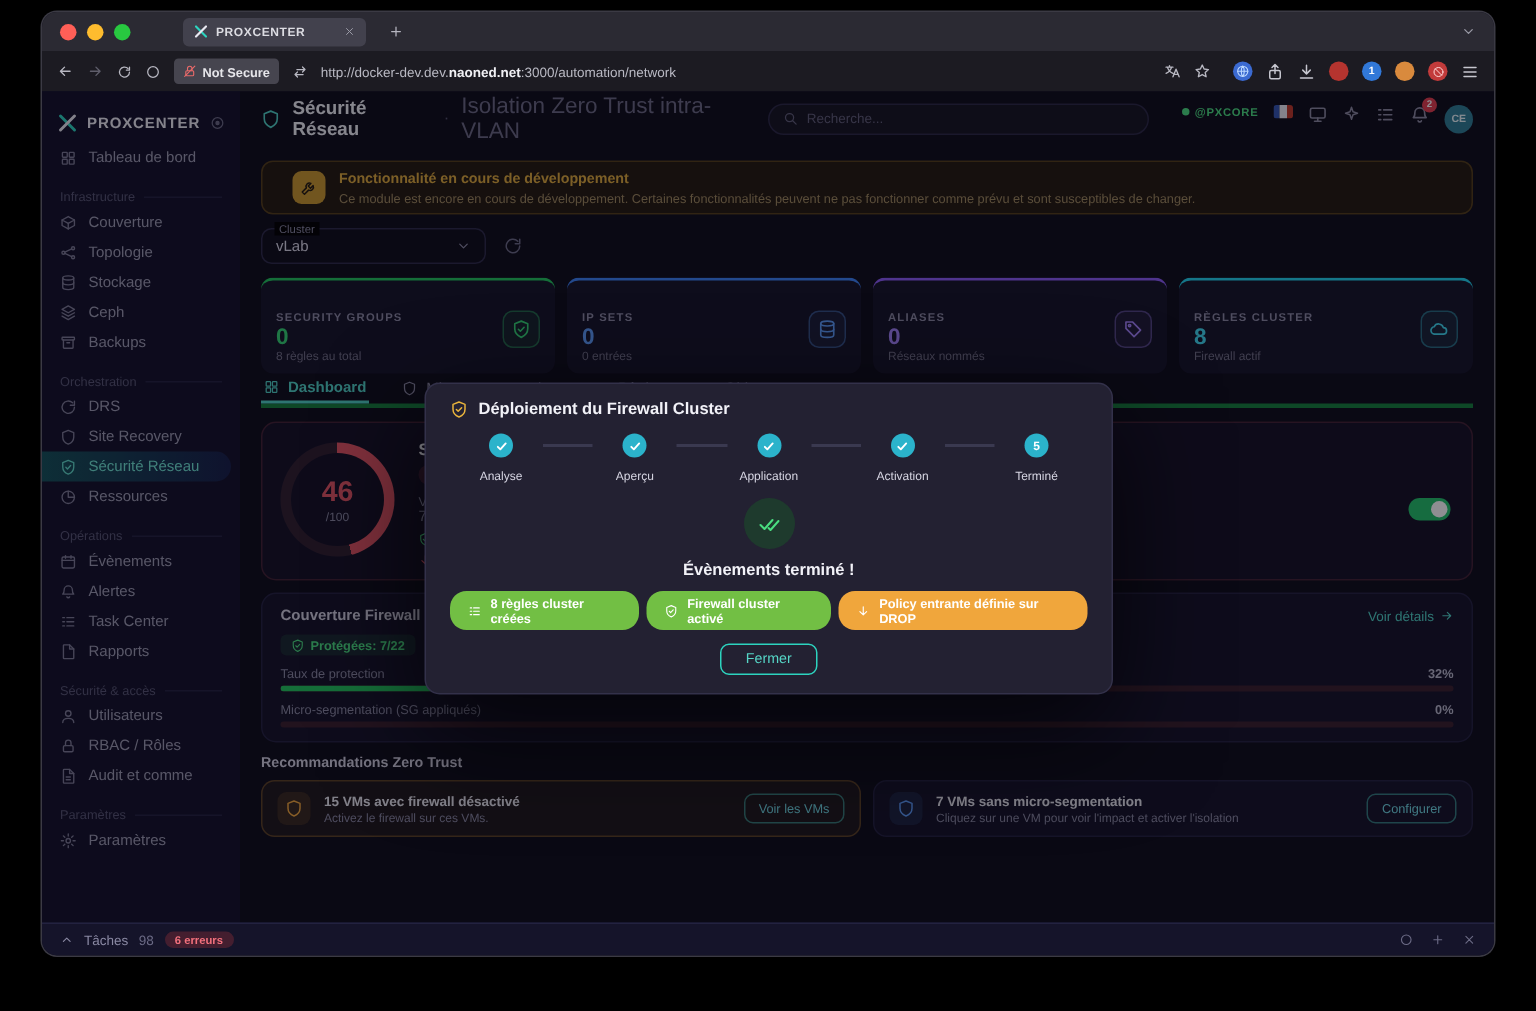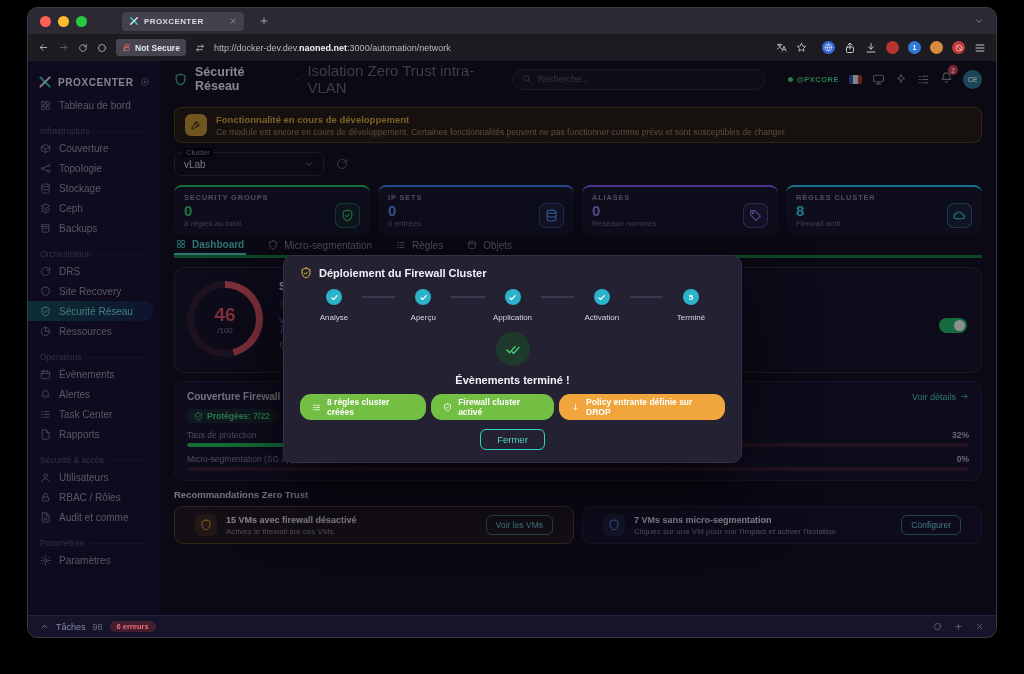--- a/index.html
+++ b/index.html
@@ -52,50 +52,50 @@
   .main{flex:1;display:flex;flex-direction:column;min-width:0}
   .hdr{height:36px;display:flex;align-items:center;padding:0 14px;gap:8px}
   .hdr-title{font-size:12.5px;font-weight:700;color:#eef0f6}
   .hdr-dot{color:#55546e;font-size:11px}
   .hdr-sub{font-size:15px;color:#6a6983}
   .search{margin-left:auto;width:265px;height:21px;border:1px solid #2a2945;border-radius:12px;
     display:flex;align-items:center;gap:6px;padding:0 9px;background:rgba(255,255,255,.03)}
   .search input{background:transparent;border:0;outline:0;color:#b9b8cc;font-size:9px;width:100%;
     font-family:inherit}
   .search input::placeholder{color:#5f5e78}
-  .hdr-right{display:flex;align-items:center;gap:10px;margin-left:14px;color:#8a89a0}
+  .hdr-right{display:flex;align-items:flex-start;gap:10px;margin-left:14px;color:#8a89a0}
   .pxcore{display:flex;align-items:center;gap:4px;font-size:7.5px;font-weight:700;color:#4ade80;letter-spacing:.5px}
   .gdot{width:5px;height:5px;border-radius:50%;background:#4ade80}
   .flag{width:13px;height:9px;border-radius:2px;overflow:hidden;display:flex}
   .flag i{flex:1}
   .bell{position:relative}
   .bell-badge{position:absolute;top:-5px;right:-5px;background:#e23d4d;color:#fff;border-radius:50%;
     width:10px;height:10px;font-size:6.5px;display:flex;align-items:center;justify-content:center;font-weight:700}
   .avatar{width:19px;height:19px;border-radius:50%;background:#2e7f96;color:#e8f6fa;font-size:7px;
     font-weight:700;display:flex;align-items:center;justify-content:center}
 
   .content{padding:10px 14px 0;flex:1;min-width:0}
 
   .banner{background:#241a10;border:1px solid rgba(212,160,48,.28);border-radius:8px;
-    padding:6px 10px;display:flex;gap:9px;align-items:center;height:36px}
+    padding:6px 20px;display:flex;gap:9px;align-items:center;height:36px}
   .banner-ic{width:22px;height:22px;border-radius:6px;background:#c9982f;color:#241a10;
     display:flex;align-items:center;justify-content:center;flex:none}
   .banner-t{font-size:9.5px;font-weight:700;color:#ddaa3c}
   .banner-b{font-size:8.5px;color:#9f8a5f;margin-top:2px}
 
   .cluster-row{display:flex;align-items:center;gap:12px;margin-top:9px}
   .select{position:relative;width:150px;height:24px;border:1px solid #2c2b49;border-radius:7px;
     display:flex;align-items:center;padding:0 9px;color:#d8d7e6;font-size:10px;cursor:pointer}
   .select .lab{position:absolute;top:-5px;left:8px;font-size:7.5px;color:#8a89a3;background:#000000;padding:0 3px}
   .select .chev{margin-left:auto;color:#8a89a3}
   .ghost-ic{color:#6b6a85}
 
   .stats{display:flex;gap:8px;margin-top:9px}
-  .stat{flex:1;background:#151428;border-radius:8px;border-top:2px solid;padding:6px 10px 7px;
-    display:flex;align-items:flex-end;min-width:0}
+  .stat{flex:1;background:#151428;border-radius:8px;border-top:2px solid;padding:20px 10px 7px;
+    display:flex;align-items:flex-start;min-width:0}
   .stat-l{min-width:0}
   .stat-label{font-size:7.5px;letter-spacing:.8px;color:#8a89a3;font-weight:700;white-space:nowrap}
   .stat-value{font-size:15px;font-weight:700;line-height:1.15}
   .stat-sub{font-size:8px;color:#706f86;white-space:nowrap}
   .stat-ic{margin-left:auto;width:25px;height:25px;border-radius:7px;border:1px solid;
     display:flex;align-items:center;justify-content:center}
   .stat.c-green{border-top-color:#22c55e}.stat.c-green .stat-value{color:#34d374}
   .stat.c-green .stat-ic{color:#34d374;border-color:rgba(52,211,116,.4);background:rgba(52,211,116,.08)}
   .stat.c-blue{border-top-color:#3b82f6}.stat.c-blue .stat-value{color:#5b9bf8}
   .stat.c-blue .stat-ic{color:#5b9bf8;border-color:rgba(91,155,248,.4);background:rgba(91,155,248,.08)}
@@ -137,21 +137,21 @@
   .covb.pu{color:#a78bfa;background:rgba(167,139,250,.1)}
   .bar-row{display:flex;align-items:center;margin-top:7px}
   .bar-label{font-size:8.5px;color:#8a89a3}
   .bar-val{margin-left:auto;font-size:8.5px;color:#b9b8cc;font-weight:700}
   .track{height:4px;border-radius:2px;background:#3a1f2c;margin-top:3px;overflow:hidden}
   .fill{height:100%;border-radius:2px;background:#22c55e}
 
   .recs{margin-top:8px}
   .recs-title{font-size:9.5px;font-weight:700;color:#cfcede}
   .rec-row{display:flex;gap:8px;margin-top:6px}
-  .rec{flex:1;border-radius:9px;padding:7px 20px;display:flex;align-items:center;gap:9px;min-width:0}
+  .rec{flex:1;border-radius:9px;padding:7px 10px;display:flex;align-items:center;gap:9px;min-width:0}
   .rec.amber{background:rgba(240,166,60,.07);border:1px solid rgba(240,166,60,.3)}
   .rec.blue{background:#141328;border:1px solid #232240}
   .rec-ic{width:22px;height:22px;border-radius:6px;display:flex;align-items:center;justify-content:center;flex:none}
   .rec.amber .rec-ic{color:#f0a63c;background:rgba(240,166,60,.12)}
   .rec.blue .rec-ic{color:#5b9bf8;background:rgba(91,155,248,.12)}
   .rec-t{font-size:9px;font-weight:700;color:#e8e8f0;white-space:nowrap}
   .rec-b{font-size:8px;color:#8a89a3;margin-top:2px;white-space:nowrap;overflow:hidden;text-overflow:ellipsis}
   .rec-btn{margin-left:auto;border:1px solid rgba(79,209,197,.55);color:#6fd7e2;background:transparent;
     font-size:8.5px;border-radius:6px;padding:4px 9px;cursor:pointer;white-space:nowrap;font-family:inherit;flex:none}
 

